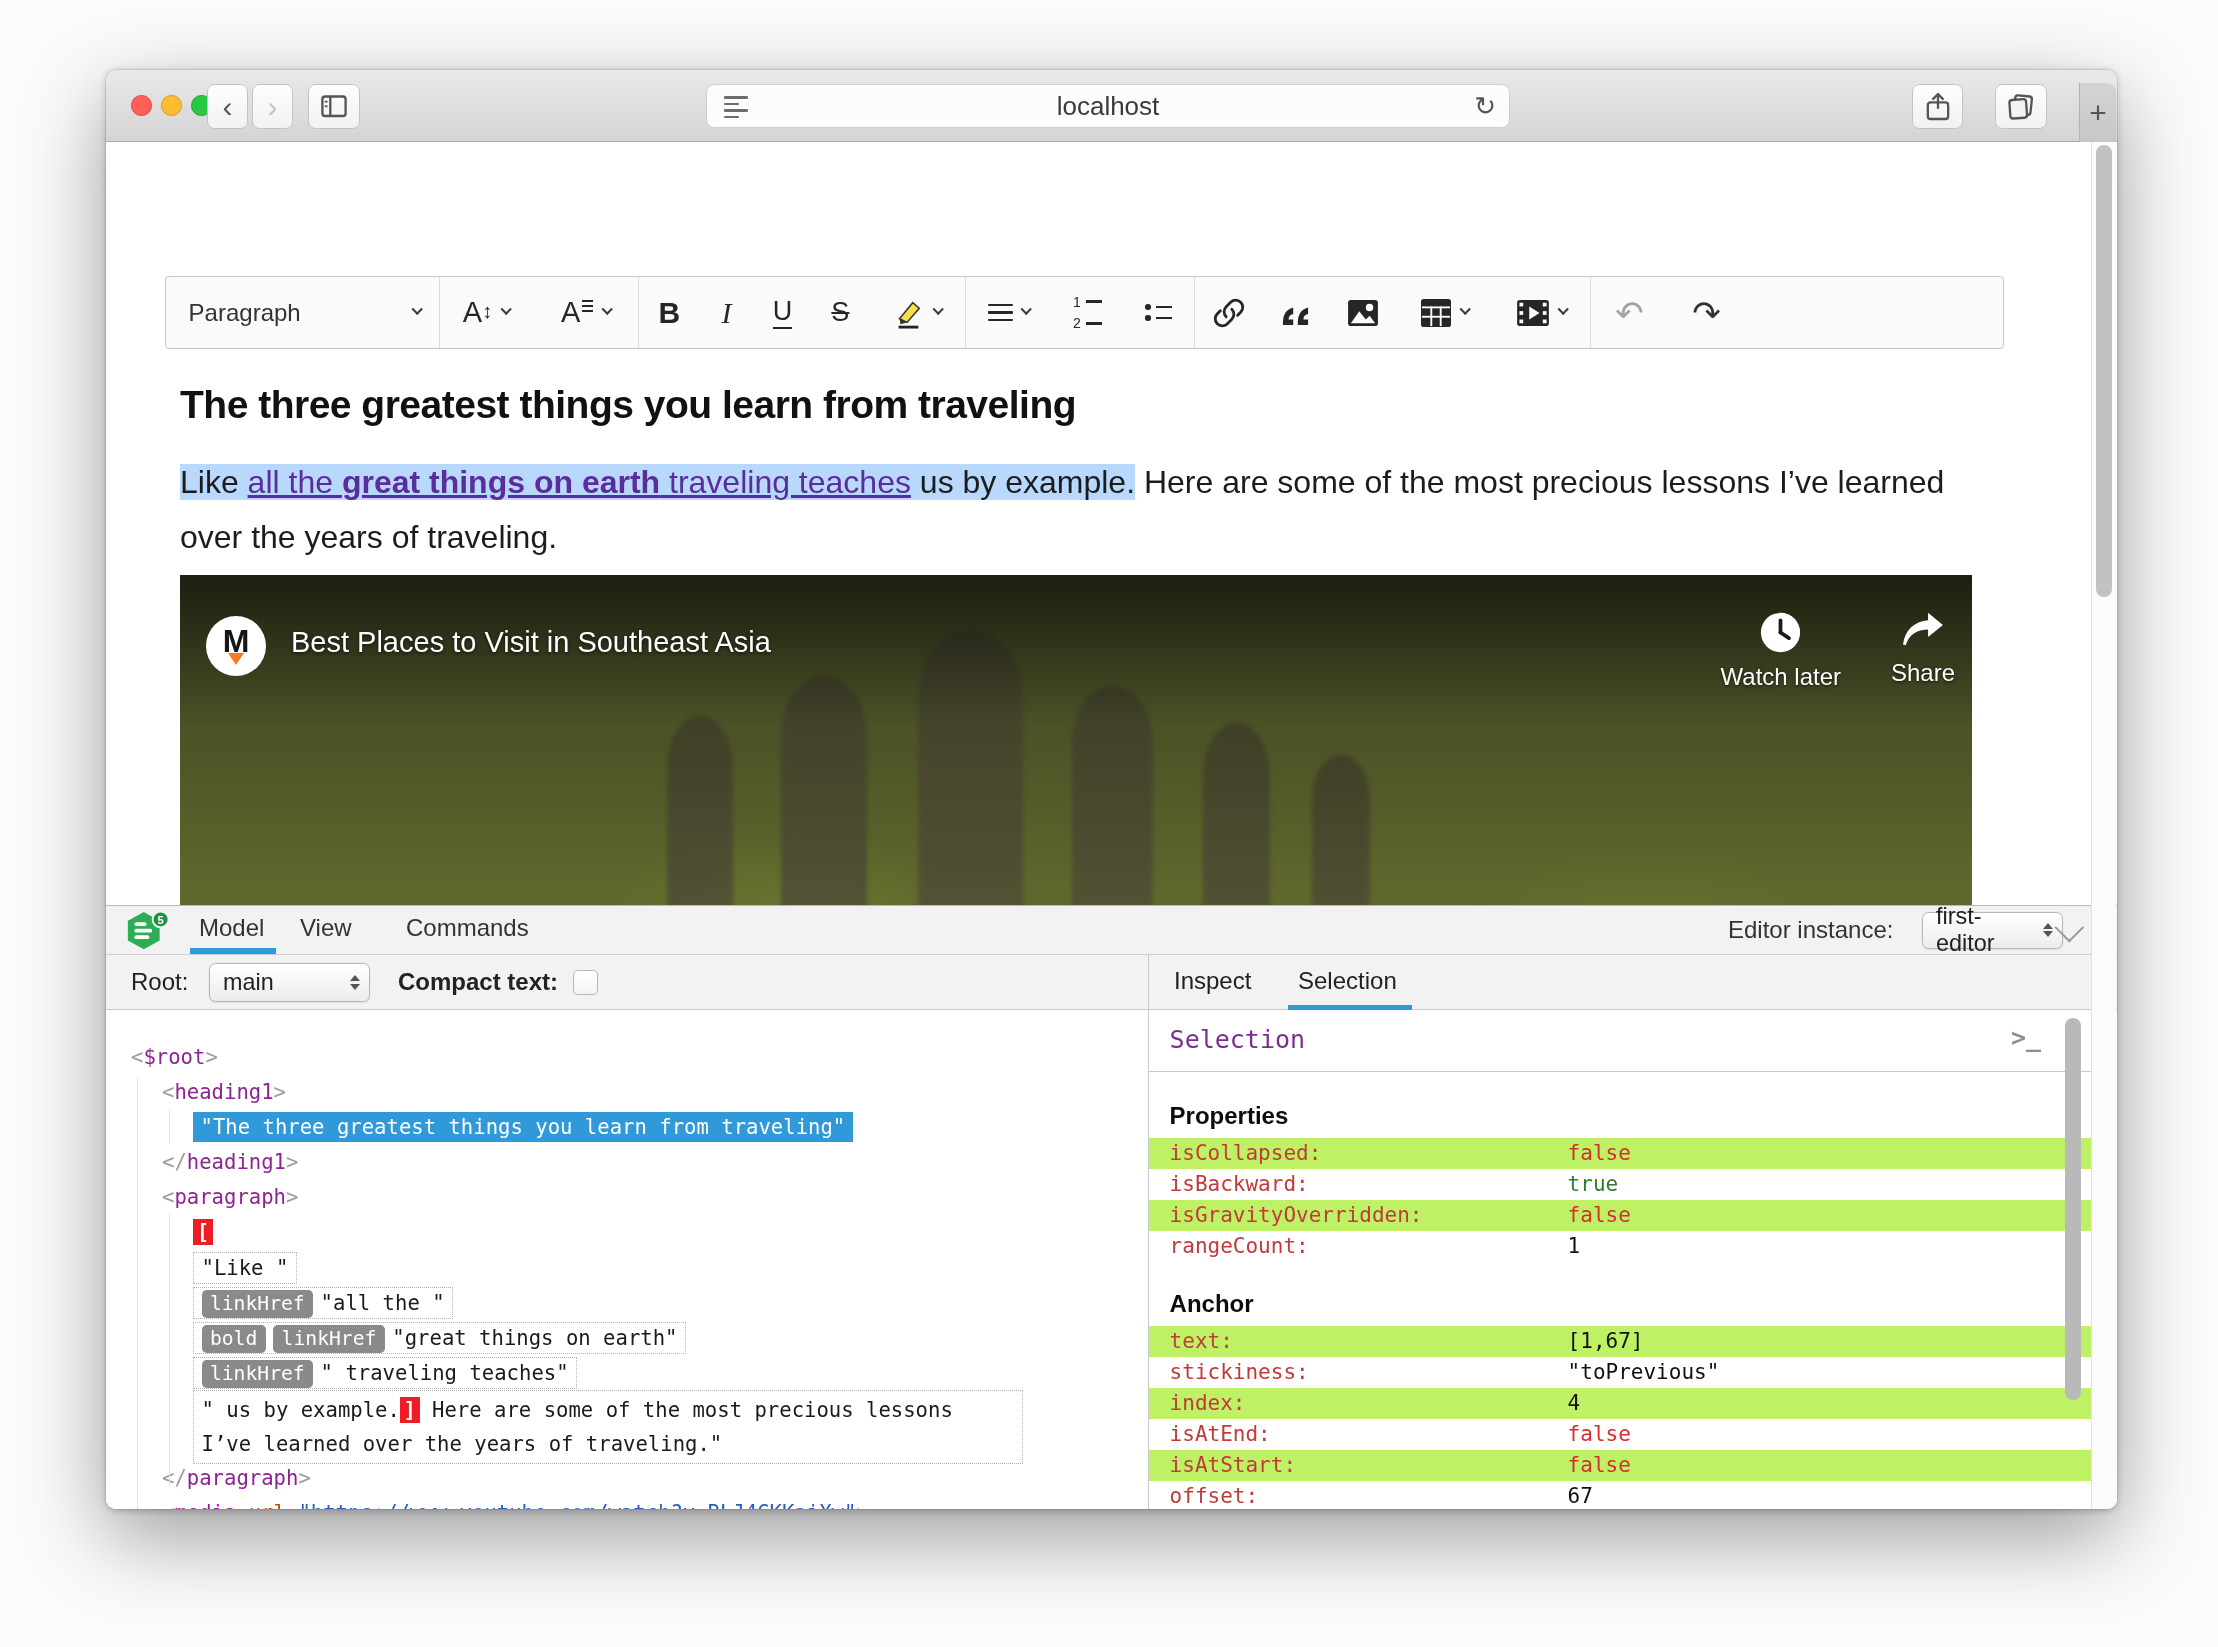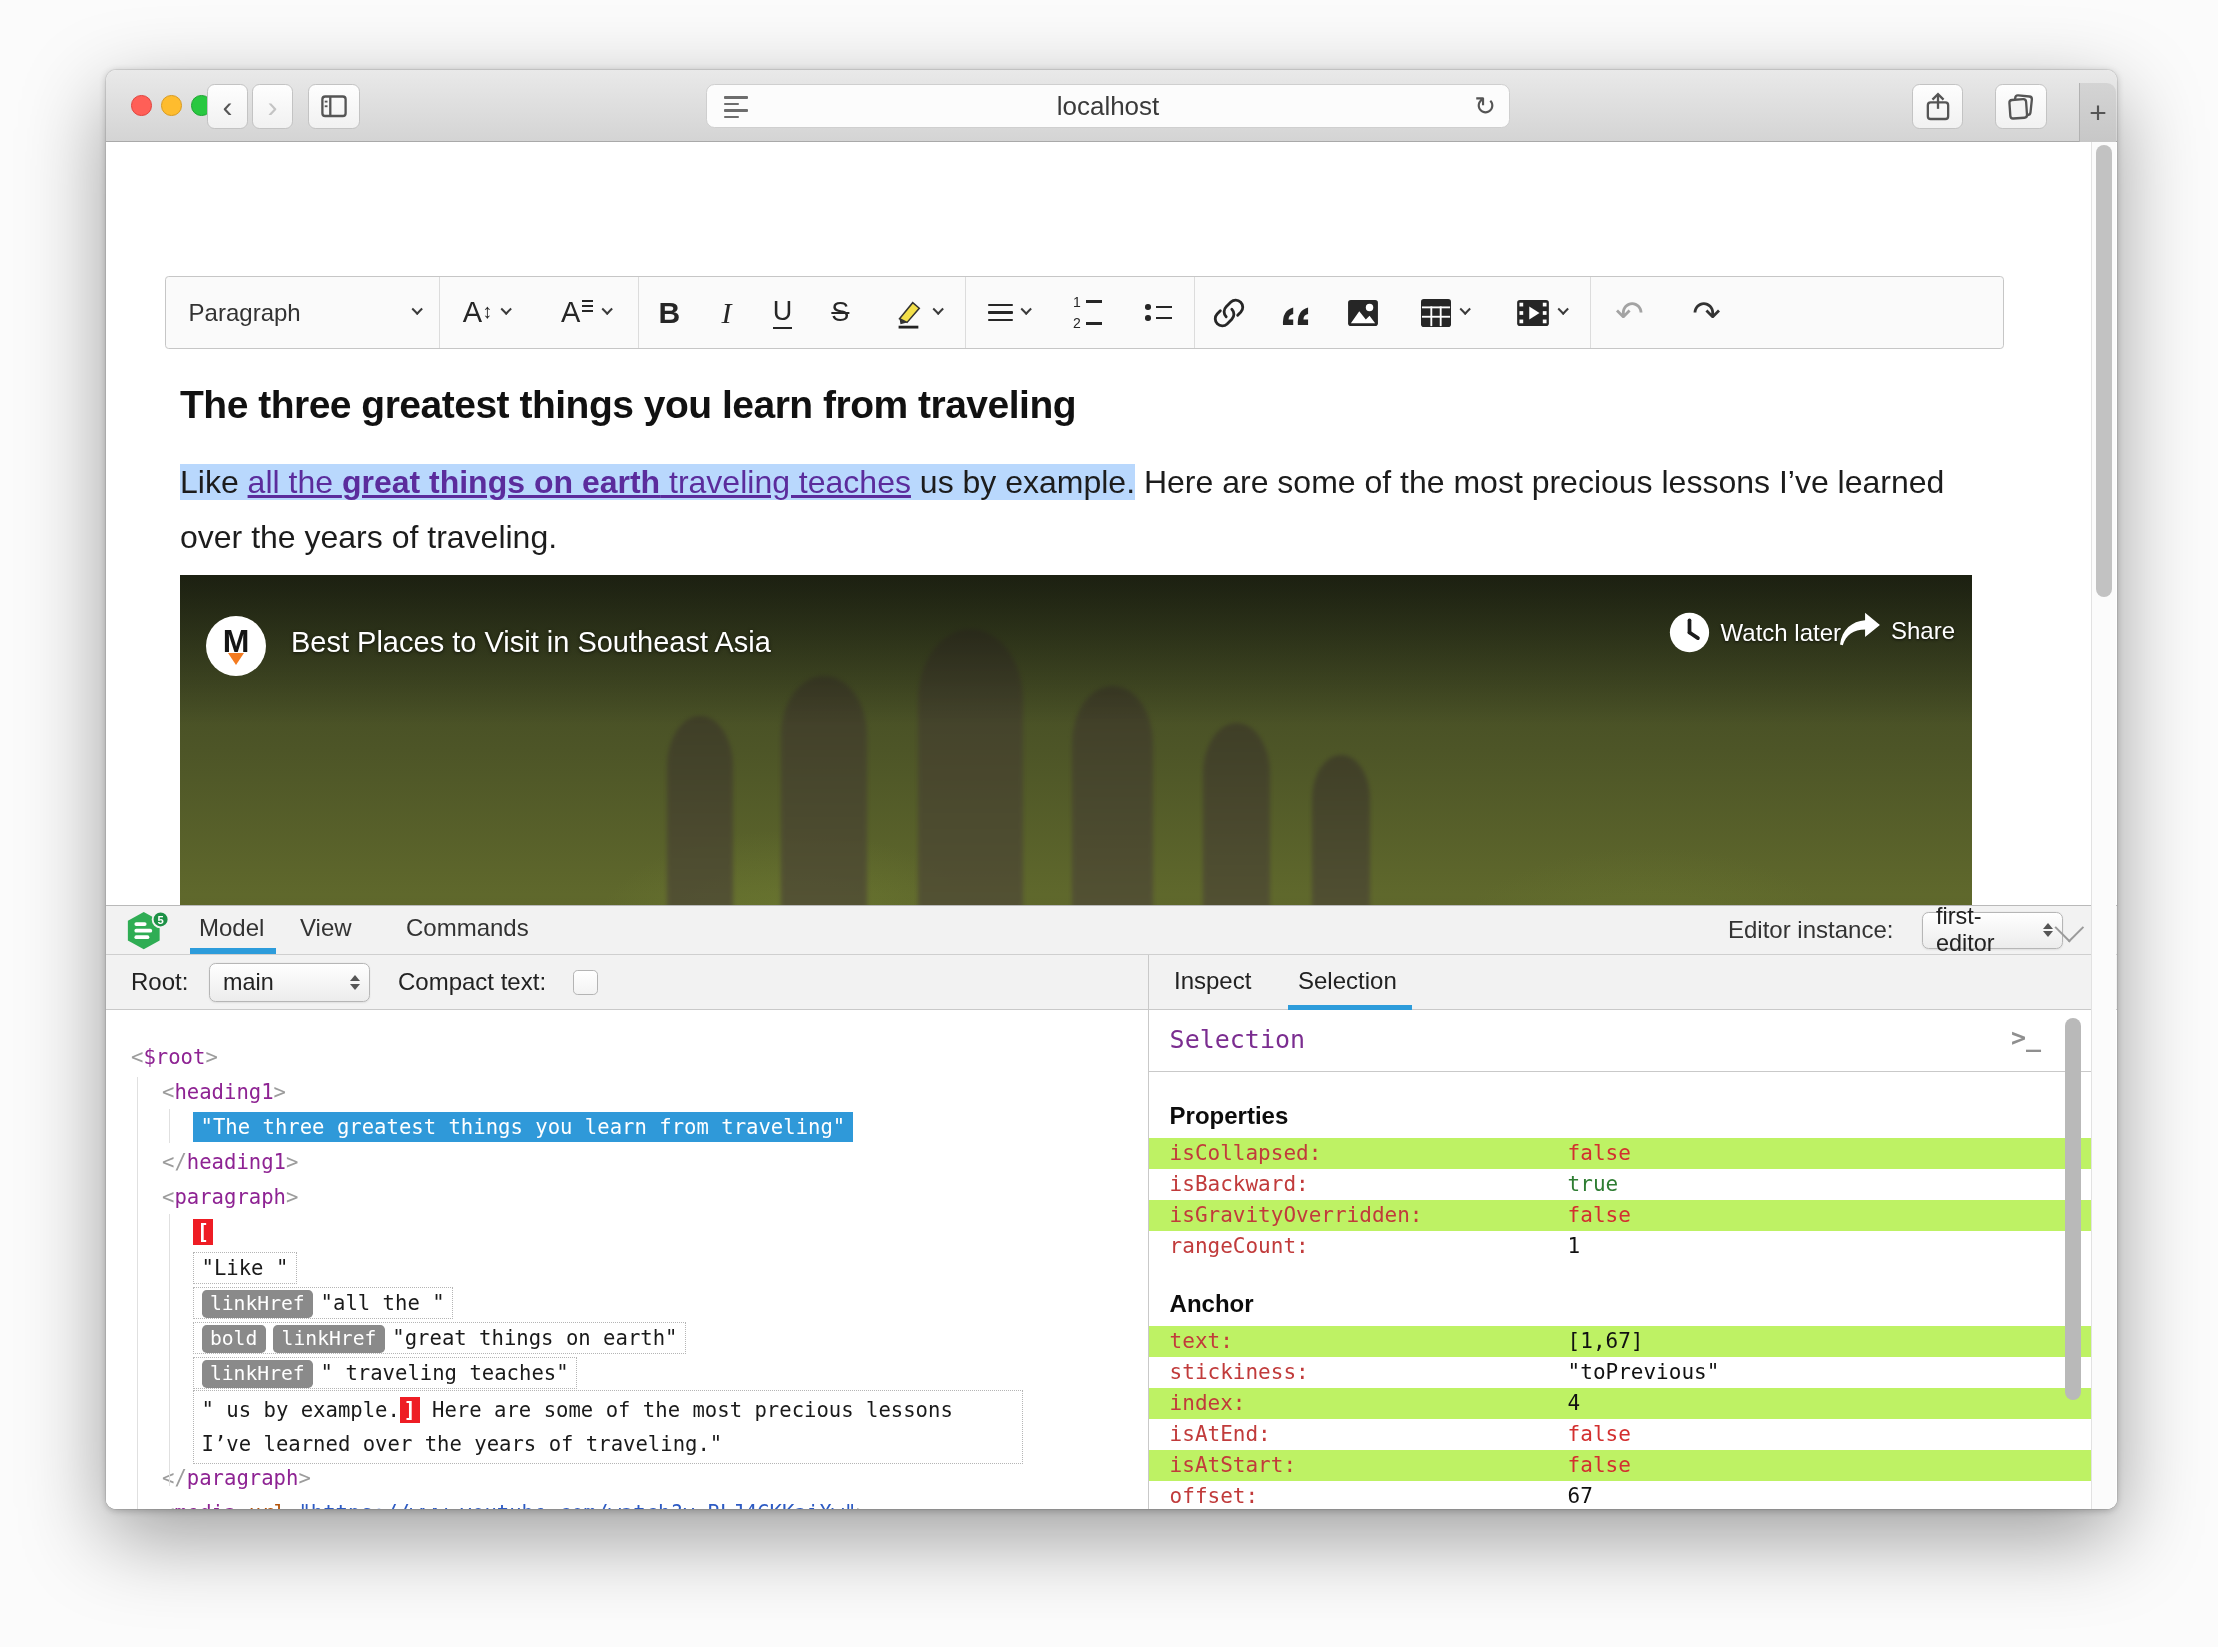--- a/index.html
+++ b/index.html
@@ -84,21 +84,21 @@
     border-radius:50% 50% 5.6px 5.6px / 18% 18% 0 0; opacity:.85; }
   .t1{left:487px;top:141px;width:66px;height:281px}.t2{left:601px;top:101px;width:86px;height:328px}
   .t3{left:738px;top:54px;width:105px;height:394px}.t4{left:892px;top:111px;width:81px;height:319px}
   .t5{left:1023px;top:148px;width:67px;height:281px}.t6{left:1132px;top:180px;width:58px;height:244px}
   .avatar { position:absolute; left:26px; top:41px; width:60px; height:60px; border-radius:50%; background:#fff;
     display:flex; flex-direction:column; align-items:center; justify-content:center; }
   .avatar .m { font-weight:bold; font-size:32px; color:#151515; line-height:28px; }
   .avatar .v { width:0; height:0; border-left:8.4px solid transparent; border-right:8.4px solid transparent; border-top:12px solid #f47b20; margin-top:-1.9px; }
   .vid-title { position:absolute; left:111px; top:51px; color:#fff; font-size:29px; font-weight:400;
     text-shadow:0 0.9px 3.7px rgba(0,0,0,.7); }
-  .vid-act { position:absolute; top:36px; display:flex; flex-direction:row; align-items:center; gap:9.4px;
+  .vid-act { position:absolute; top:36px; display:flex; flex-direction:column; align-items:center; gap:9.4px;
     color:#fff; font-size:24px; text-shadow:0 0.9px 2.8px rgba(0,0,0,.7); }
   .wl { right:131px; } .sh { right:17px; }
 
   
   .inspector { position:absolute; left:0; top:763px; right:0; height:676px; background:#fff; border-top:0.9px solid #b9b9b9; }
   .insp-topbar { position:absolute; left:0; top:0; right:0; height:49px; background:#f2f2f2; border-bottom:0.9px solid #cfcfcf; }
   .logo { position:absolute; left:19px; top:4.7px; }
   .tab { position:absolute; top:0; height:43px; line-height:43px; font-size:24px; color:#333; }
   .tab-model { left:93px; } .tab-view { left:194px; } .tab-commands { left:300px; }
   .tab-underline { position:absolute; left:84px; top:42px; width:86px; height:5.6px; background:#2d9cdb; }
@@ -108,21 +108,21 @@
     font-size:23.4px; color:#222; padding:0 9.4px 0 13px; box-shadow:0 0.9px 1.9px rgba(0,0,0,.08); }
   .stepper { display:flex; flex-direction:column; gap:2.8px; margin-left:9.4px; }
   .stepper i { width:0; height:0; border-left:5.6px solid transparent; border-right:5.6px solid transparent; }
   .stepper i.up { border-bottom:6.6px solid #555; } .stepper i.dn { border-top:6.6px solid #555; }
   .ei-select { left:1816px; top:5.6px; width:141px; height:37px; }
   .collapse-chev { position:absolute; left:1953px; top:11.2px; width:20.6px; height:20.6px;
     border-right:2.8px solid #9a9a9a; border-bottom:2.8px solid #9a9a9a; transform:rotate(45deg); }
   .insp-subbar { position:absolute; left:0; top:49px; right:0; height:55px; background:#f2f2f2; border-bottom:0.9px solid #c9c9c9; }
   .root-label { position:absolute; left:25px; top:0; height:55px; line-height:53px; font-size:24px; color:#222; }
   .root-select { left:103px; top:8.4px; width:161px; height:39px; }
-  .compact-label { position:absolute; left:292px; top:0; height:55px; line-height:53px; font-size:24px; color:#222; }
+  .compact-label { position:absolute; left:292px; top:0; height:55px; line-height:53px; font-size:24px; color:#222;font-weight:bold; }
   .checkbox { position:absolute; left:467px; top:15px; width:25px; height:25px; background:linear-gradient(#fff,#f3f3f3);
     border:1.4px solid #b4b4b4; border-radius:4.7px; }
   .rtab { position:absolute; top:0; height:54px; line-height:52px; font-size:24px; color:#222; }
   .rtab-inspect { left:1068px; } .rtab-selection { left:1192px; }
   .rtab-underline { position:absolute; left:1182px; top:50px; width:124px; height:5.6px; background:#2d9cdb; }
   .vdivider { position:absolute; left:1042px; top:49px; bottom:0; width:0.9px; background:#c9c9c9; }
 
   
   .treepane { position:absolute; left:0; top:104px; width:1042px; height:572px; background:#fff; overflow:hidden;
     font-family:"DejaVu Sans Mono",monospace; font-size:20.6px; color:#1a1a1a; padding:30px 0 0 25px; }

